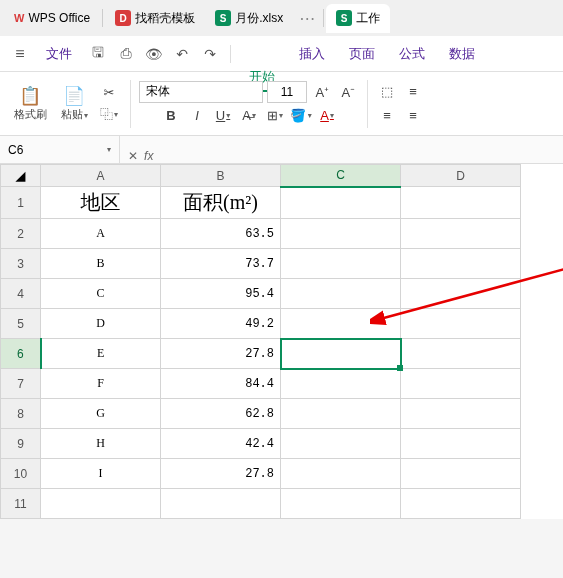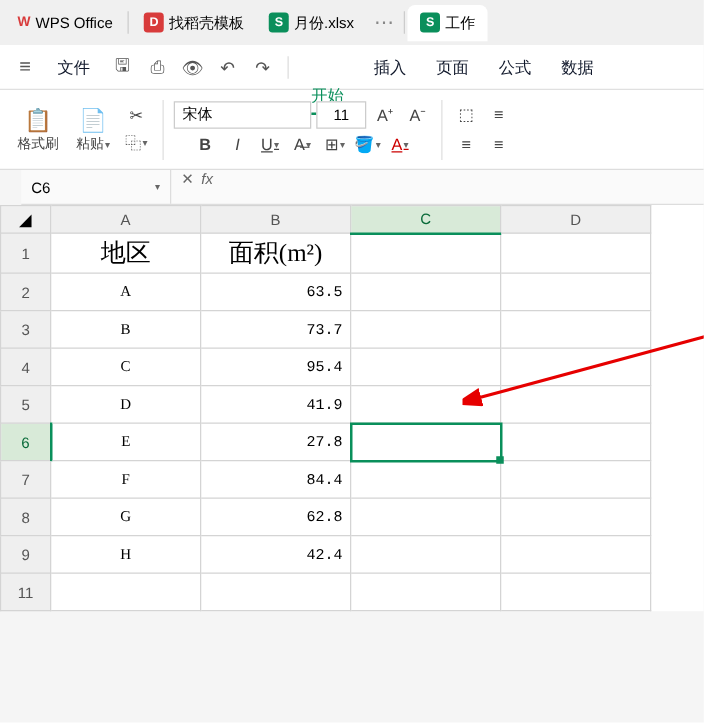--- a/index.html
+++ b/index.html
@@ -11,40 +11,40 @@
 .tab.active { background: #fff; }
 .tab-icon { width: 16px; height: 16px; display: inline-flex; align-items: center; justify-content: center; border-radius: 3px; font-size: 10px; font-weight: bold; color: #fff; }
 .wps-logo { color: #d83b3b; font-weight: bold; font-size: 11px; }
 .tab-divider { width: 1px; height: 18px; background: #ccc; margin: 0 2px; }
 .tab-add { color: #888; padding: 0 6px; }
 
 
 .menu-bar { display: flex; align-items: center; height: 36px; background: #fff; border-bottom: 1px solid #e0e0e0; padding: 0 8px; gap: 4px; }
 .menu-icon { width: 24px; height: 24px; display: inline-flex; align-items: center; justify-content: center; cursor: pointer; font-size: 14px; color: #555; }
 .menu-hamburger { font-size: 16px; }
-.menu-item { padding: 4px 10px; font-size: 13px; cursor: pointer; color: #0f172a; }
+.menu-item { padding: 4px 10px; font-size: 13px; cursor: pointer; color: #4c1d95; }
 .menu-item.active { color: #0a8f5b; border-bottom: 2px solid #0a8f5b; font-weight: 500; margin-top: 48px; }
 .menu-divider { width: 1px; height: 18px; background: #ddd; margin: 0 4px; }
 
 
 .toolbar { display: flex; align-items: center; height: 64px; background: #fff; border-bottom: 1px solid #ddd; padding: 0 8px; gap: 2px; }
 .tool-group { display: flex; flex-direction: column; align-items: center; gap: 2px; }
 .tool-group-row { display: flex; align-items: center; gap: 4px; }
 .tool-btn { display: flex; flex-direction: column; align-items: center; padding: 2px 6px; cursor: pointer; font-size: 11px; color: #444; }
 .tool-btn .icon { font-size: 18px; height: 22px; display: flex; align-items: center; }
 .tool-btn .label { font-size: 11px; text-align: center; }
 .tool-small { padding: 2px 4px; cursor: pointer; font-size: 13px; color: #444; display: inline-flex; align-items: center; }
 .tool-sep { width: 1px; height: 48px; background: #e0e0e0; margin: 0 6px; }
-.font-select { border: 1px solid #ccc; padding: 2px 6px; font-size: 12px; width: 110px; height: 22px; background: #fff; }
+.font-select { border: 1px solid #ccc; padding: 2px 6px; font-size: 12px; width: 124px; height: 22px; background: #fff; }
 .size-select { border: 1px solid #ccc; padding: 2px 4px; font-size: 12px; width: 40px; height: 22px; background: #fff; text-align: center; }
 .fmt-btn { width: 22px; height: 22px; display: inline-flex; align-items: center; justify-content: center; cursor: pointer; font-size: 13px; color: #444; }
 .dropdown-caret { font-size: 8px; margin-left: 1px; color: #666; }
 
 
-.formula-bar { display: flex; align-items: flex-start; height: 28px; background: #fafafa; border-bottom: 1px solid #ddd; margin-left: 17px; }
+.formula-bar { display: flex; align-items: flex-end; height: 28px; background: #fafafa; border-bottom: 1px solid #ddd; }
 .name-box { width: 120px; border-right: 1px solid #ddd; padding: 0 8px; font-size: 12px; display: flex; align-items: center; justify-content: space-between; height: 100%; }
 .fx-area { display: flex; align-items: center; gap: 6px; padding: 0 8px; font-size: 12px; color: #666; }
 
 
 .sheet { background: #fff; position: relative; }
 .sheet table { border-collapse: collapse; table-layout: fixed; }
 .sheet th, .sheet td { border: 1px solid #d4d4d4; font-size: 12px; }
 .corner { width: 40px; height: 22px; background: #efefef; }
 .col-head { height: 22px; background: #efefef; text-align: center; color: #555; font-weight: normal; }
 .col-head.sel { background: #d8ead8; color: #0a6b3a; border-bottom: 2px solid #0a8f5b; }
@@ -197,21 +197,21 @@
   <tr>
           <th class="row-head">4</th>
           <td class="cell">C</td>
           <td class="cell num">95.4</td>
           <td class="cell"></td>
           <td class="cell"></td>
         </tr>
   <tr>
           <th class="row-head">5</th>
           <td class="cell">D</td>
-          <td class="cell num">41.9</td>
+          <td class="cell num">49.2</td>
           <td class="cell"></td>
           <td class="cell"></td>
         </tr>
   <tr>
           <th class="row-head sel">6</th>
           <td class="cell">E</td>
           <td class="cell num">27.8</td>
           <td class="cell selected"></td>
           <td class="cell"></td>
         </tr>
@@ -226,20 +226,27 @@
           <th class="row-head">8</th>
           <td class="cell">G</td>
           <td class="cell num">62.8</td>
           <td class="cell"></td>
           <td class="cell"></td>
         </tr>
   <tr>
           <th class="row-head">9</th>
           <td class="cell">H</td>
           <td class="cell num">42.4</td>
+          <td class="cell"></td>
+          <td class="cell"></td>
+        </tr>
+  <tr>
+          <th class="row-head">10</th>
+          <td class="cell">I</td>
+          <td class="cell num">27.8</td>
           <td class="cell"></td>
           <td class="cell"></td>
         </tr>
   <tr>
           <th class="row-head">11</th>
           <td class="cell"></td>
           <td class="cell"></td>
           <td class="cell"></td>
           <td class="cell"></td>
         </tr>

